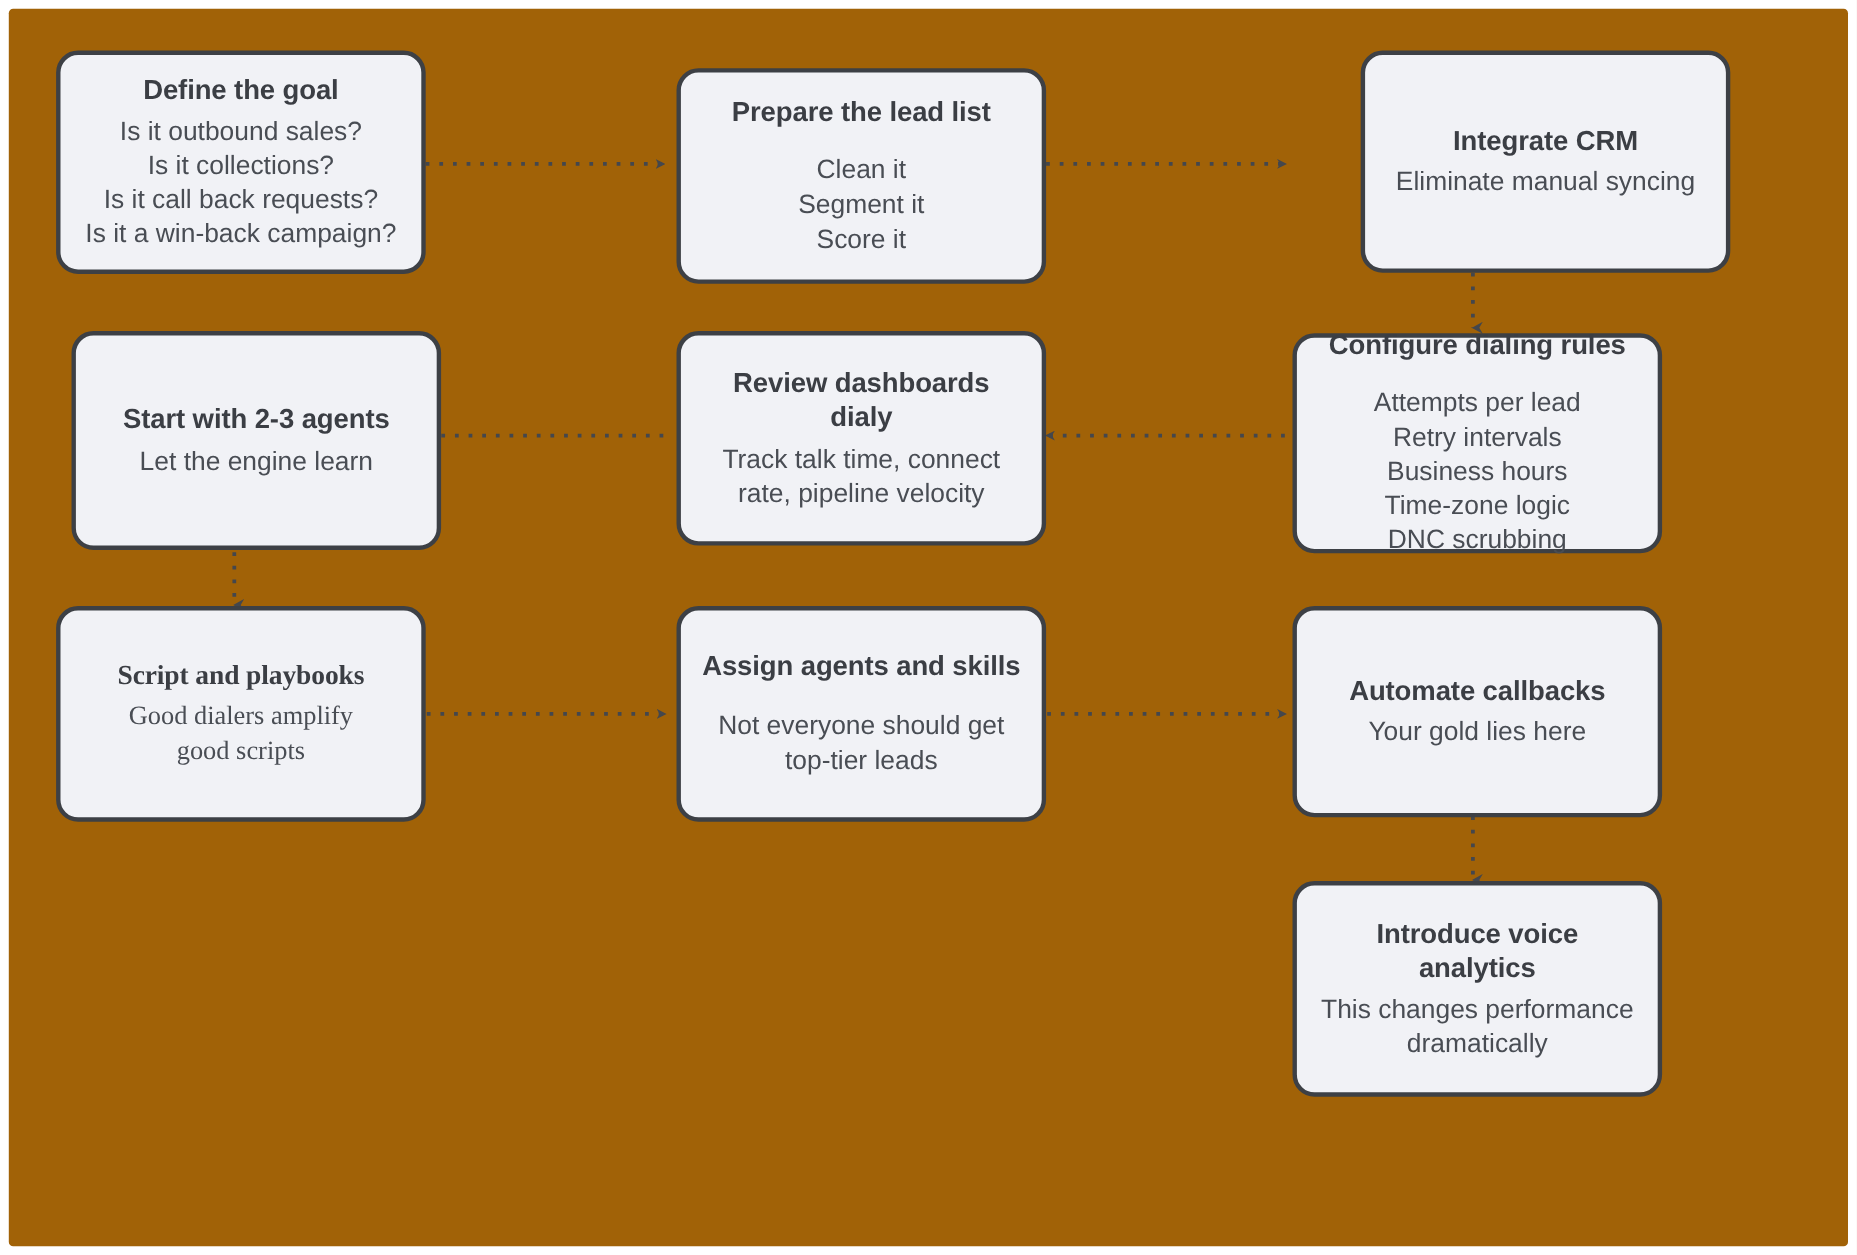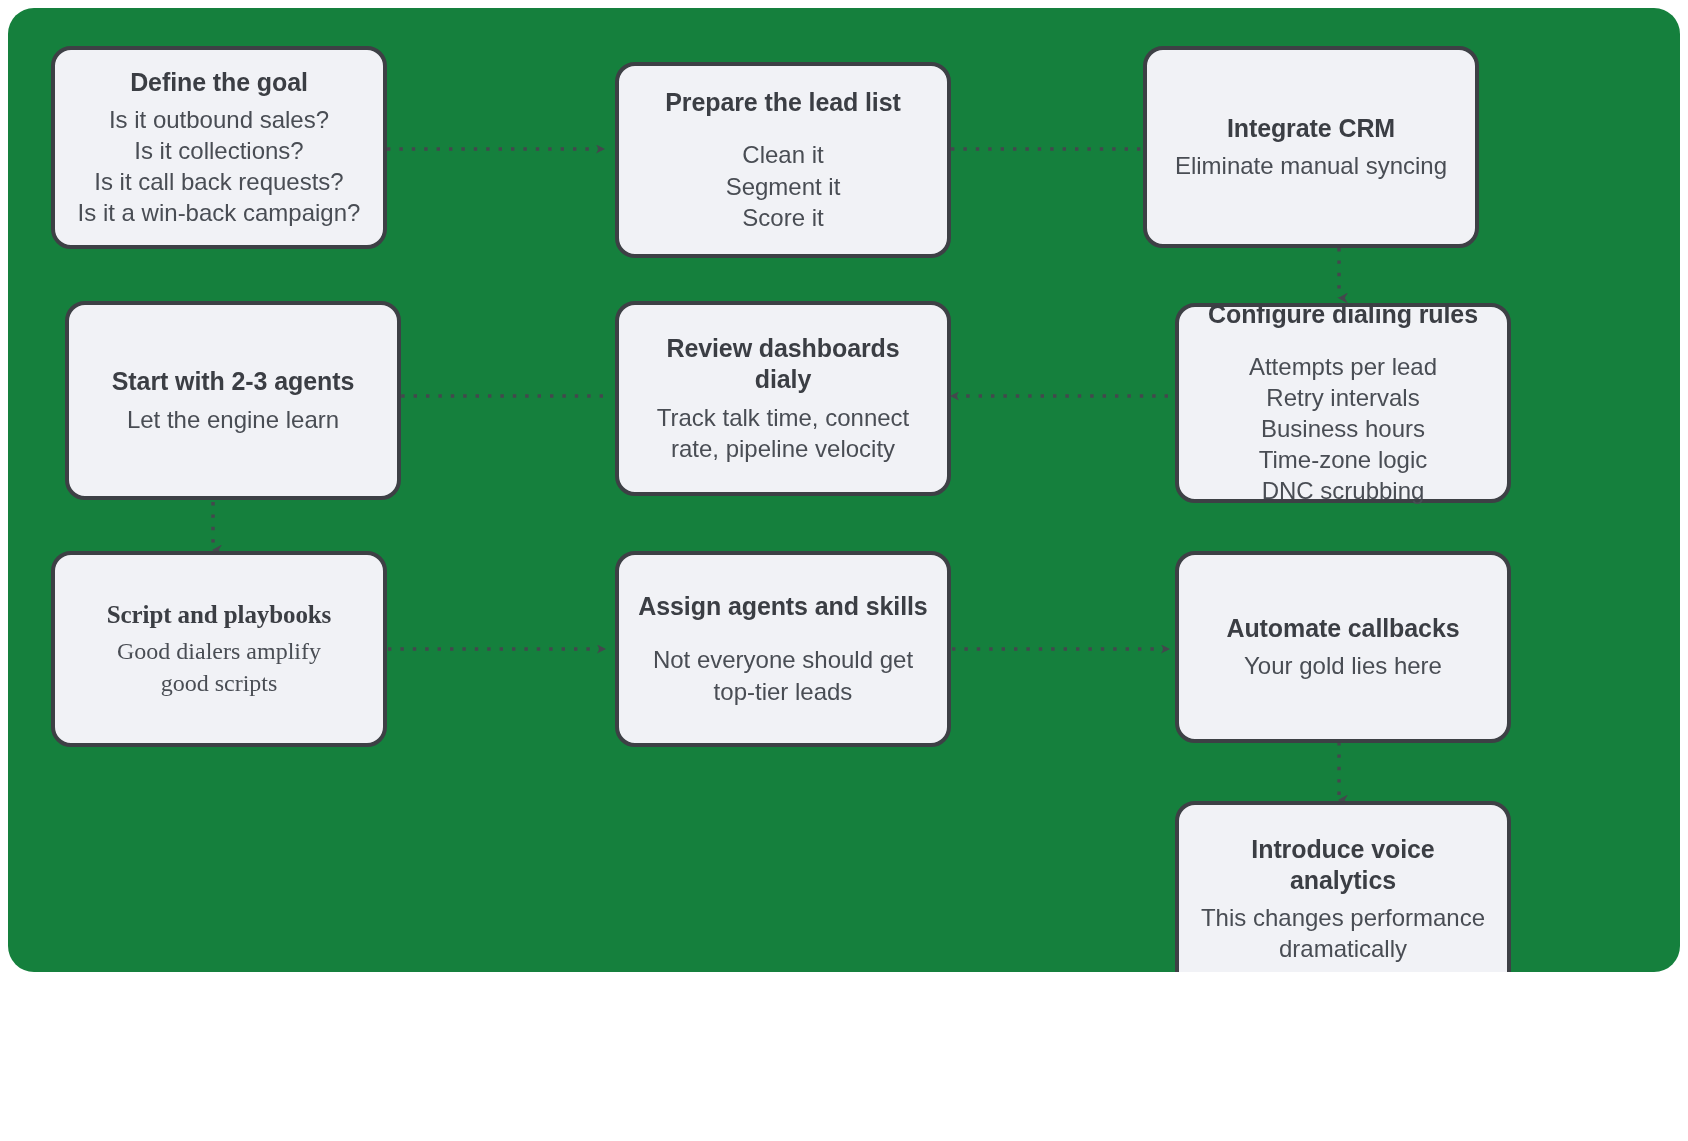--- a/index.html
+++ b/index.html
@@ -12,23 +12,23 @@
     height: 1141px;
     font-family: "Liberation Sans", sans-serif;
     overflow: hidden;
   }
 
   #canvas {
     position: absolute;
     left: 8px;
     top: 8px;
     width: 1672px;
-    height: 964px;
-    background: #15803d;
-    border-radius: 26px;
+    height: 1125px;
+    background: #a16207;
+    border-radius: 4px;
     overflow: hidden;
   }
 
   #svg-layer {
     position: absolute;
     left: 0;
     top: 0;
     width: 1672px;
     height: 1125px;
     pointer-events: none;
@@ -112,21 +112,21 @@
 Is it a win-back campaign?</div>
   </div>
 
   <div class="node" style="left:607px; top:54px; width:336px; height:196px;gap:15px;">
     <div class="title">Prepare the lead list</div>
     <div class="body">Clean it
 Segment it
 Score it</div>
   </div>
 
-  <div class="node" style="left:1135px; top:38px; width:336px; height:202px;">
+  <div class="node" style="left:1229px; top:38px; width:336px; height:202px;">
     <div class="title">Integrate CRM</div>
     <div class="body">Eliminate manual syncing</div>
   </div>
 
   <div class="node" style="left:1167px; top:295px; width:336px; height:200px;">
     <div class="title">Configure dialing rules</div>
     <div class="body tight">Attempts per lead
 Retry intervals
 Business hours
 Time-zone logic

